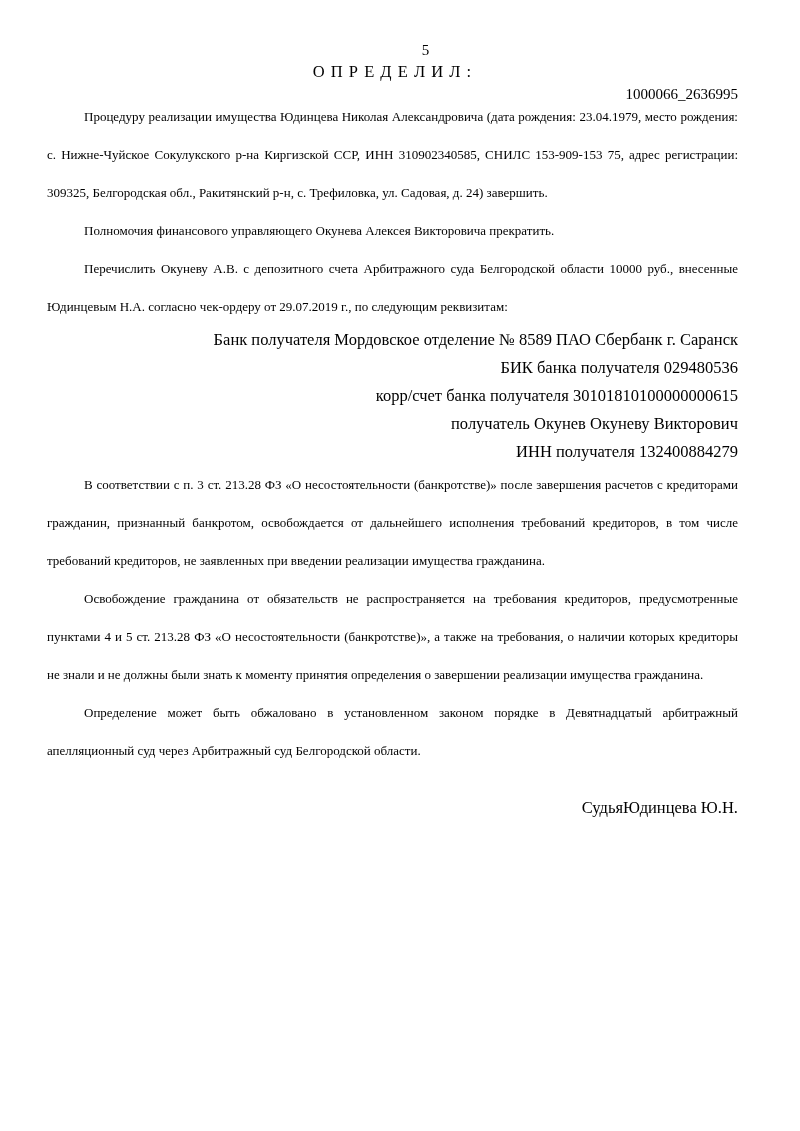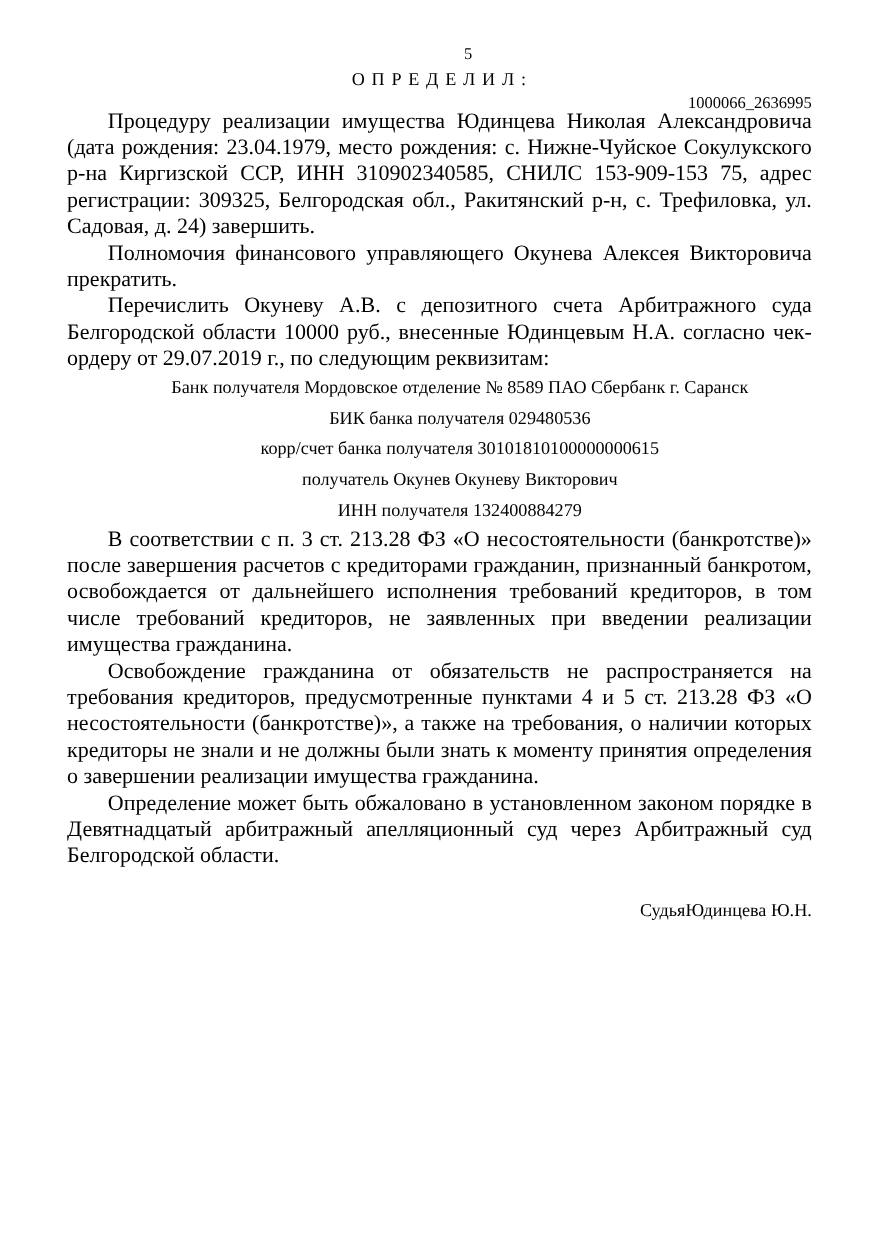--- a/index.html
+++ b/index.html
@@ -29,40 +29,40 @@
     text-align: center;
   }
   .doc-id {
     position: absolute;
     right: 62px;
     top: 42px;
     text-align: right;
     margin-top: 44px;
   }
   .content {
-    padding-left: 61px;
+    padding-left: 47px;
     padding-right: 62px;
   }
   .doc-title {
     text-align: center;
     font-size: 16.5px;
     letter-spacing: 1px;
     margin-bottom: 16px;
   }
   .para {
-    font-size: 20px;
-    line-height: 24px;
+    font-size: 13px;
+    line-height: 38px;
     text-align: justify;
     text-indent: 37px;
   }
   .req {
     font-size: 16.5px;
     line-height: 28px;
     text-indent: 37px;
-    text-align: center;
+    text-align: right;
   }
   .signature-row {
     display: flex;
     justify-content: flex-end;
     font-size: 16.5px;
     line-height: 28px;
     margin-top: 24px;
   }
 </style>
 </head>

